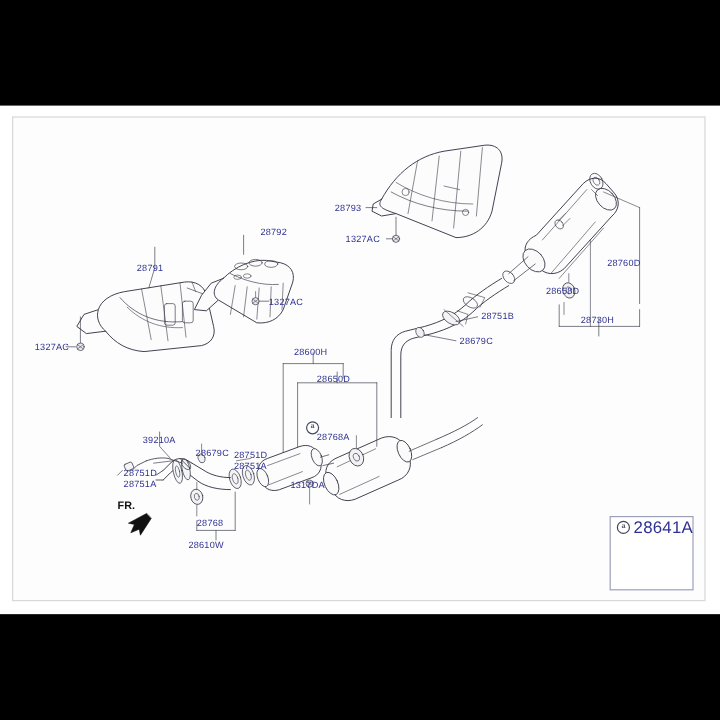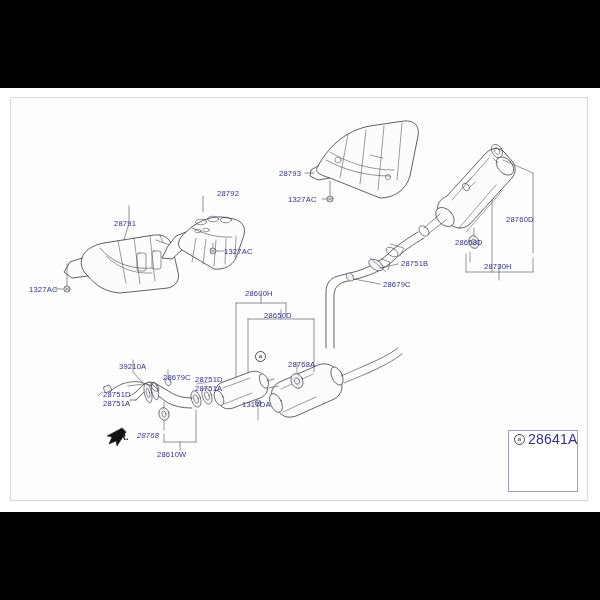--- a/index.html
+++ b/index.html
@@ -273,37 +273,37 @@
 
   <div class="lbl" style="left:506px;top:215px;">28760D</div>
   <div class="lbl" style="left:455px;top:238px;">28658D</div>
   <div class="lbl" style="left:484px;top:262px;text-align:center;">28730H</div>
 
   <div class="lbl" style="left:401px;top:259px;">28751B</div>
   <div class="lbl" style="left:383px;top:280px;">28679C</div>
 
   <div class="lbl" style="left:245px;top:289px;">28600H</div>
   <div class="lbl" style="left:264px;top:311px;">28650D</div>
-  <div class="lbl" style="left:248px;top:360px;padding-left:40px;">28768A</div>
+  <div class="lbl" style="left:224px;top:360px;padding-left:40px;">28768A</div>
 
   <div class="lbl" style="left:119px;top:362px;">39210A</div>
 
   <div class="lbl two" style="left:103px;top:390px;">28751D</div>
   <div class="lbl two" style="left:103px;top:399px;">28751A</div>
 
   <div class="lbl" style="left:163px;top:373px;">28679C</div>
 
   <div class="lbl two" style="left:195px;top:375px;">28751D</div>
   <div class="lbl two" style="left:195px;top:384px;">28751A</div>
 
-  <div class="lbl" style="left:137px;top:431px;font-style:italic;">28768</div>
+  <div class="lbl" style="left:164px;top:431px;">28768</div>
   <div class="lbl" style="left:157px;top:450px;">28610W</div>
   <div class="lbl" style="left:242px;top:400px;">1317DA</div>
 
-  <div class="frtxt" style="left:98px;top:432px;margin-left:16px;">FR.</div>
+  <div class="frtxt" style="left:98px;top:416px;">FR.</div>
 
   <div class="circ" style="left:255px;top:351px;">a</div>
 
   <div id="inset"></div>
   <div class="circ" style="left:514px;top:434px;">a</div>
   <div id="inset-label" class="lbl" style="left:528px;top:435px;">28641A</div>
 
 </div>
 
 </body></html>

